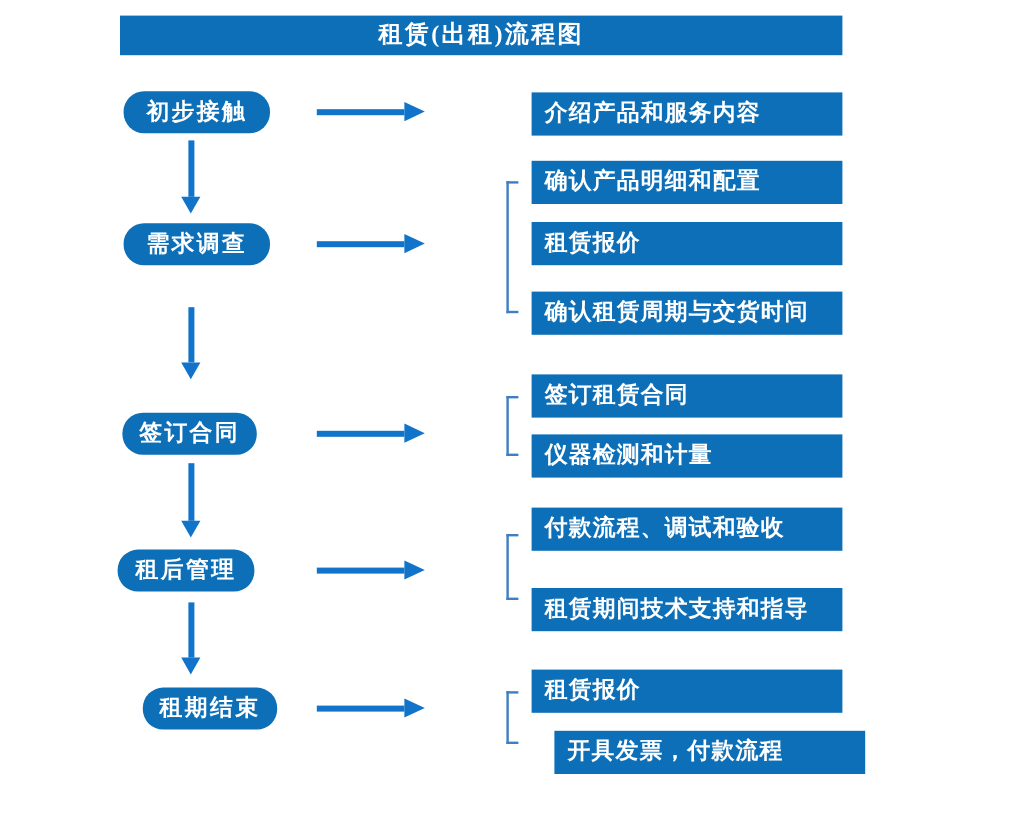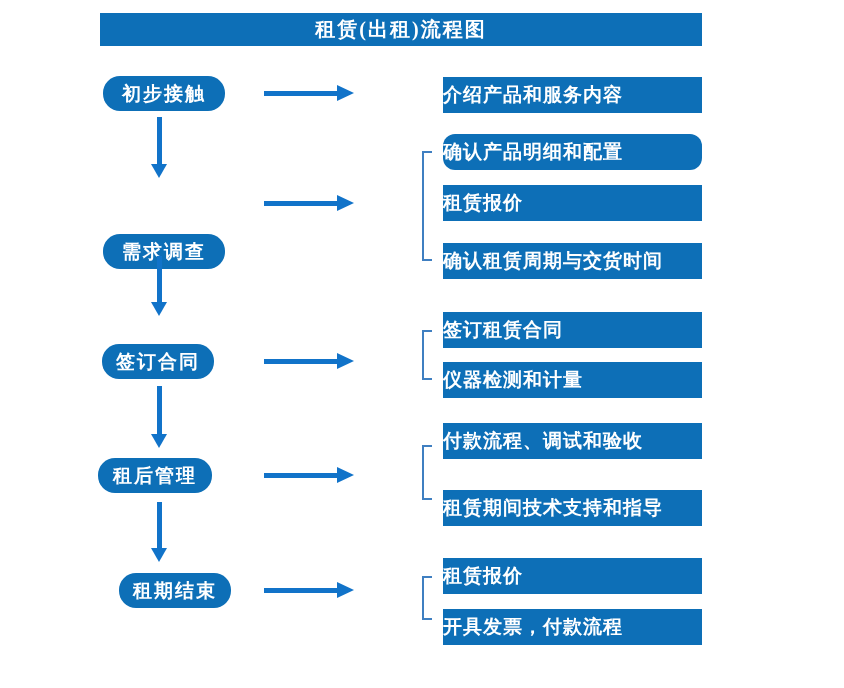--- a/index.html
+++ b/index.html
@@ -33,21 +33,21 @@
     color:var(--text_color);
     font-size:19px;font-weight:bold;letter-spacing:2px;
     text-align:center;line-height:35px;border-radius:17px;
   }
   .detail-box{
     position:absolute;left:443px;width:259px;height:36px;
     background:var(--box_blue);
     color:var(--text_color);
     font-size:19px;font-weight:bold;letter-spacing:1px;
     line-height:36px;
-    box-sizing:border-box;
+    padding-left:11px;box-sizing:border-box;
     white-space:nowrap;
   }
   .h-arrow{
     position:absolute;display:flex;align-items:center;height:16px;
   }
   .h-arrow .shaft{width:73px;height:5px;background:var(--arrow_blue);}
   .h-arrow .head{
     width:0;height:0;
     border-top:8px solid transparent;
     border-bottom:8px solid transparent;
@@ -71,21 +71,21 @@
   }
 </style>
 </head>
 <body>
 
 <div class="canvas">
 
   <div class="title-bar">租赁(出租)流程图</div>
 
   <div class="step-box" style="left:103px;top:76px;width:122px;">初步接触</div>
-  <div class="step-box" style="left:103px;top:186px;width:122px;margin-top:48px;">需求调查</div>
+  <div class="step-box" style="left:103px;top:186px;width:122px;">需求调查</div>
   <div class="step-box" style="left:102px;top:344px;width:112px;">签订合同</div>
   <div class="step-box" style="left:98px;top:458px;width:114px;">租后管理</div>
   <div class="step-box" style="left:99px;top:573px;width:112px;margin-left:20px;">租期结束</div>
 
   <div class="v-arrow" style="left:151px;top:117px;height:61px;">
       <div class="shaft"></div>
       <div class="head"></div>
     </div>
   <div class="v-arrow" style="left:151px;top:256px;height:60px;">
       <div class="shaft"></div>
@@ -120,23 +120,23 @@
       <div class="shaft"></div>
       <div class="head"></div>
     </div>
 
   <div class="bracket" style="top:151px;height:110px;"></div>
   <div class="bracket" style="top:330px;height:50px;"></div>
   <div class="bracket" style="top:445px;height:55px;"></div>
   <div class="bracket" style="top:576px;height:44px;"></div>
 
   <div class="detail-box" style="top:77px;">介绍产品和服务内容</div>
-  <div class="detail-box" style="top:134px;border-radius:12px;">确认产品明细和配置</div>
+  <div class="detail-box" style="top:134px;">确认产品明细和配置</div>
   <div class="detail-box" style="top:185px;">租赁报价</div>
   <div class="detail-box" style="top:243px;">确认租赁周期与交货时间</div>
   <div class="detail-box" style="top:312px;">签订租赁合同</div>
   <div class="detail-box" style="top:362px;">仪器检测和计量</div>
   <div class="detail-box" style="top:423px;">付款流程、调试和验收</div>
   <div class="detail-box" style="top:490px;">租赁期间技术支持和指导</div>
   <div class="detail-box" style="top:558px;">租赁报价</div>
-  <div class="detail-box" style="top:609px;">开具发票，付款流程</div>
+  <div class="detail-box" style="top:609px;margin-left:19px;">开具发票，付款流程</div>
 
 </div>
 
 </body></html>

